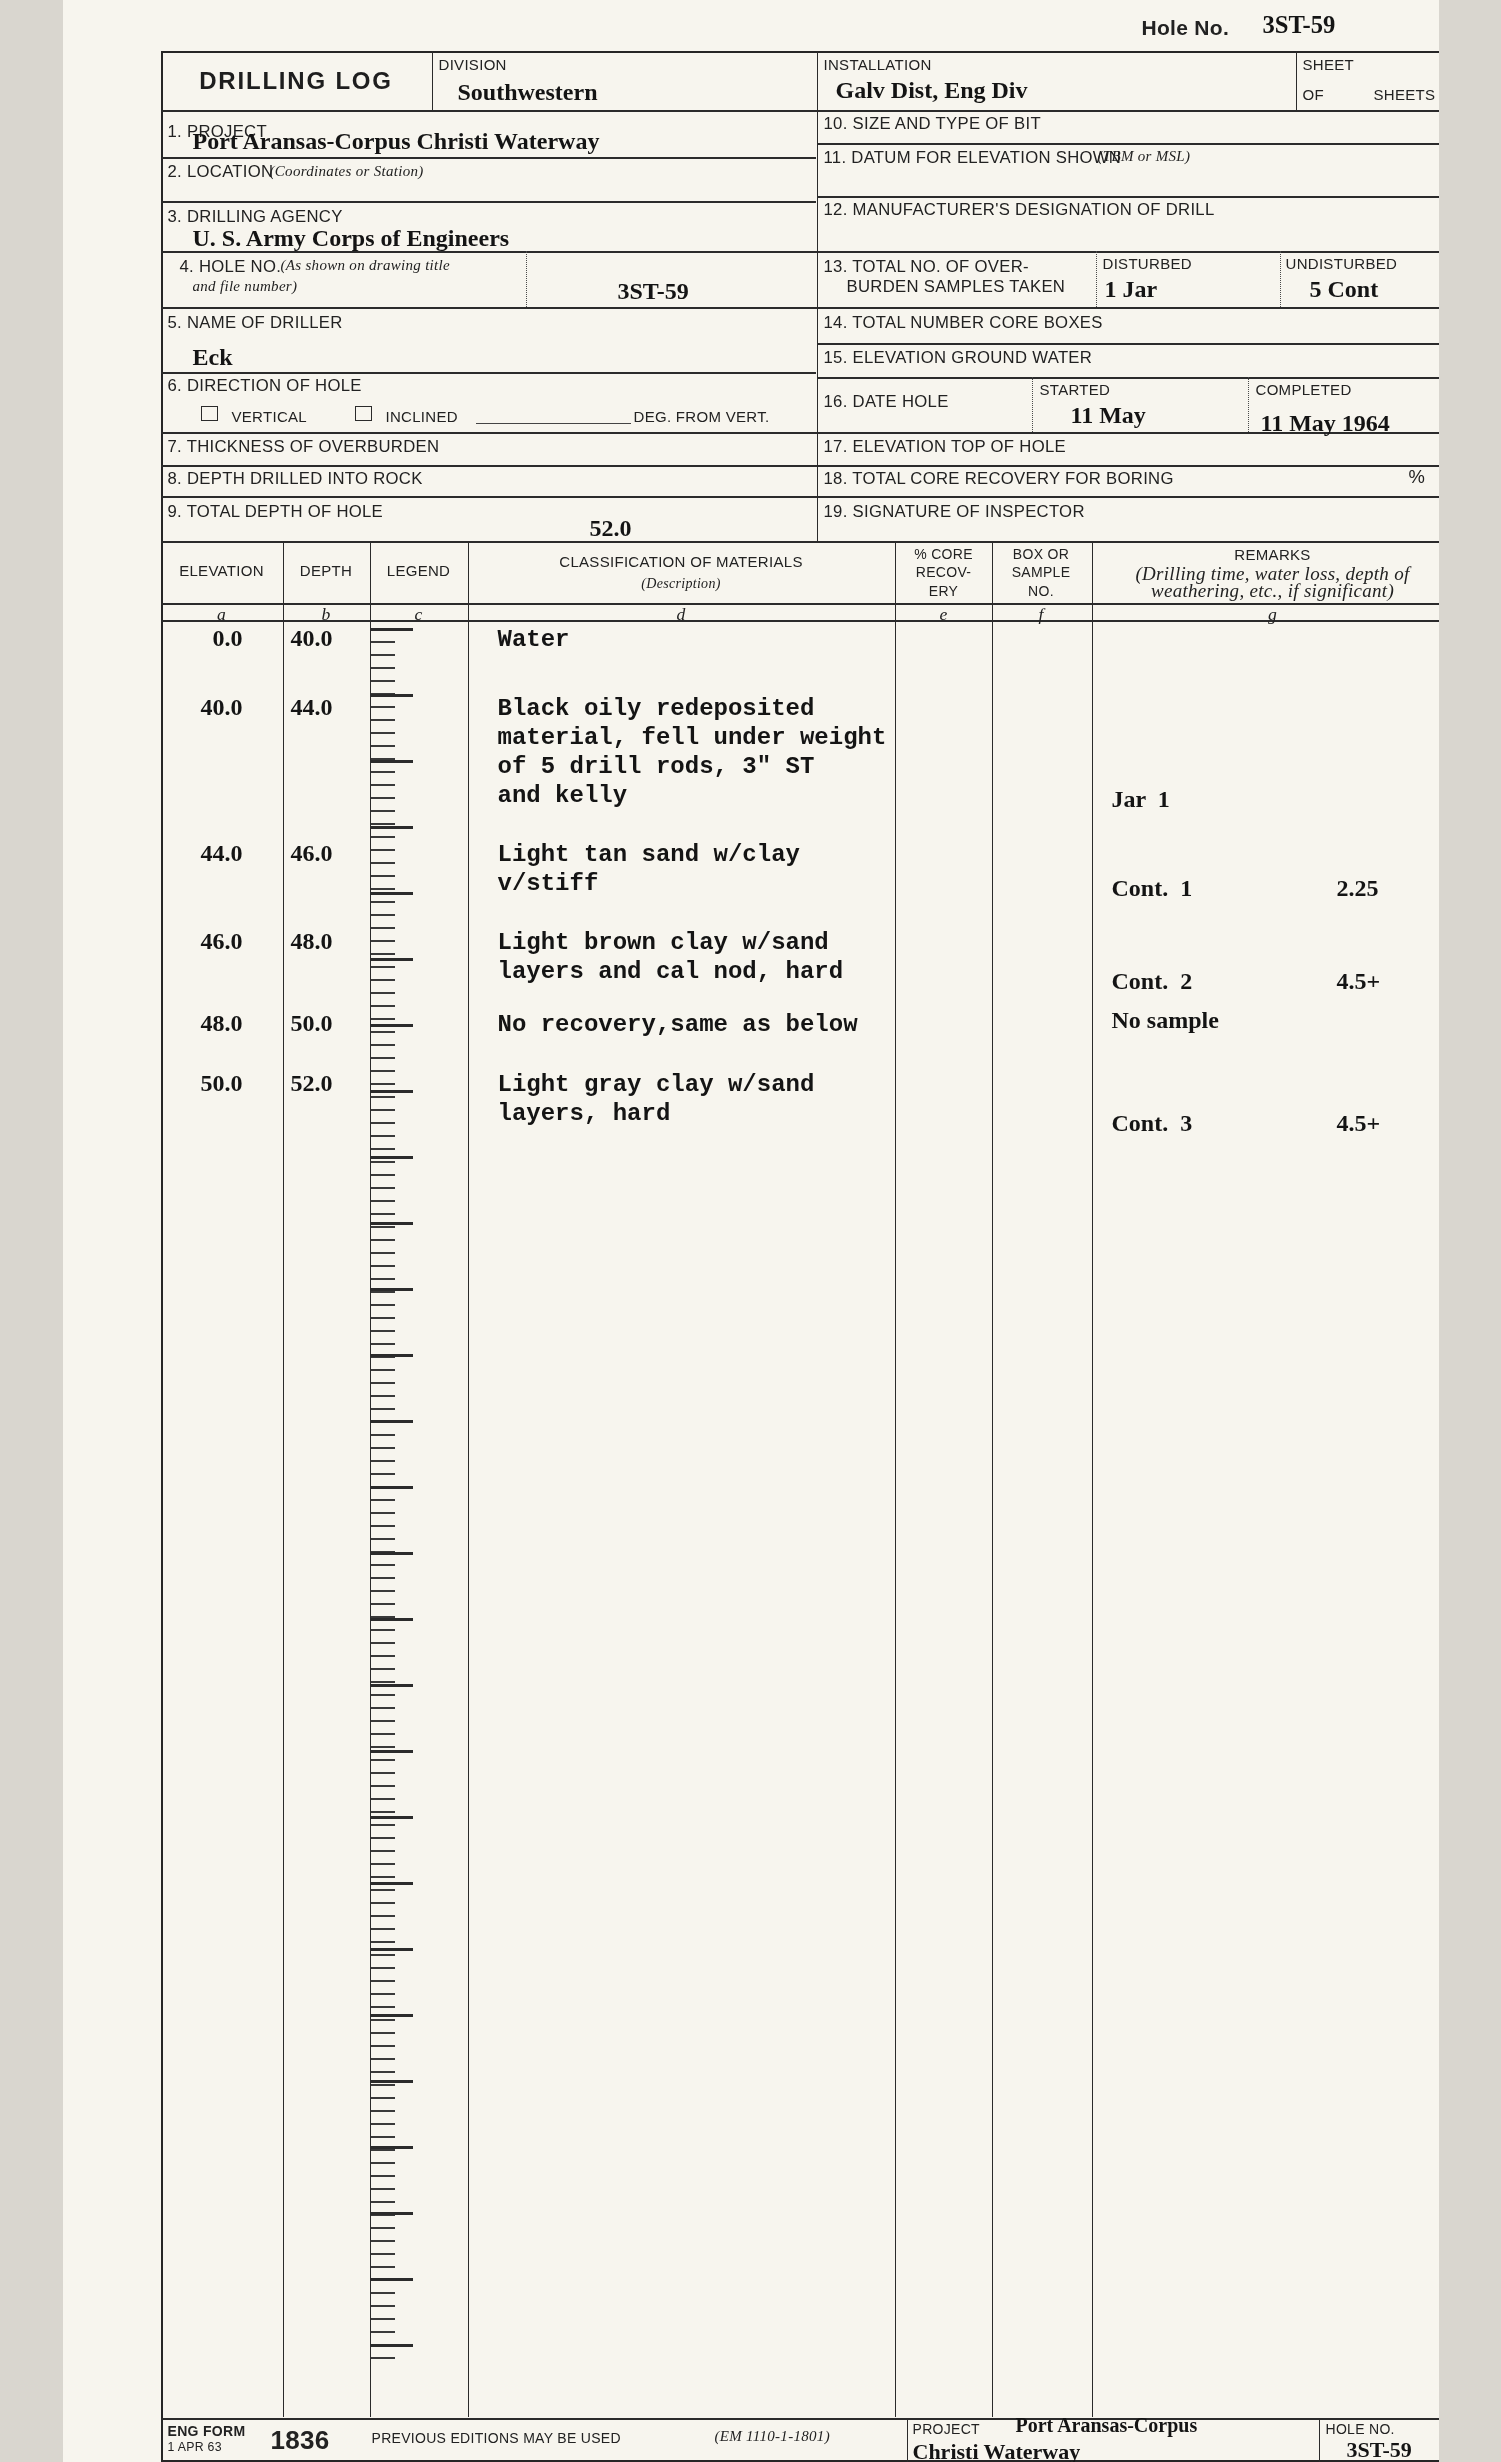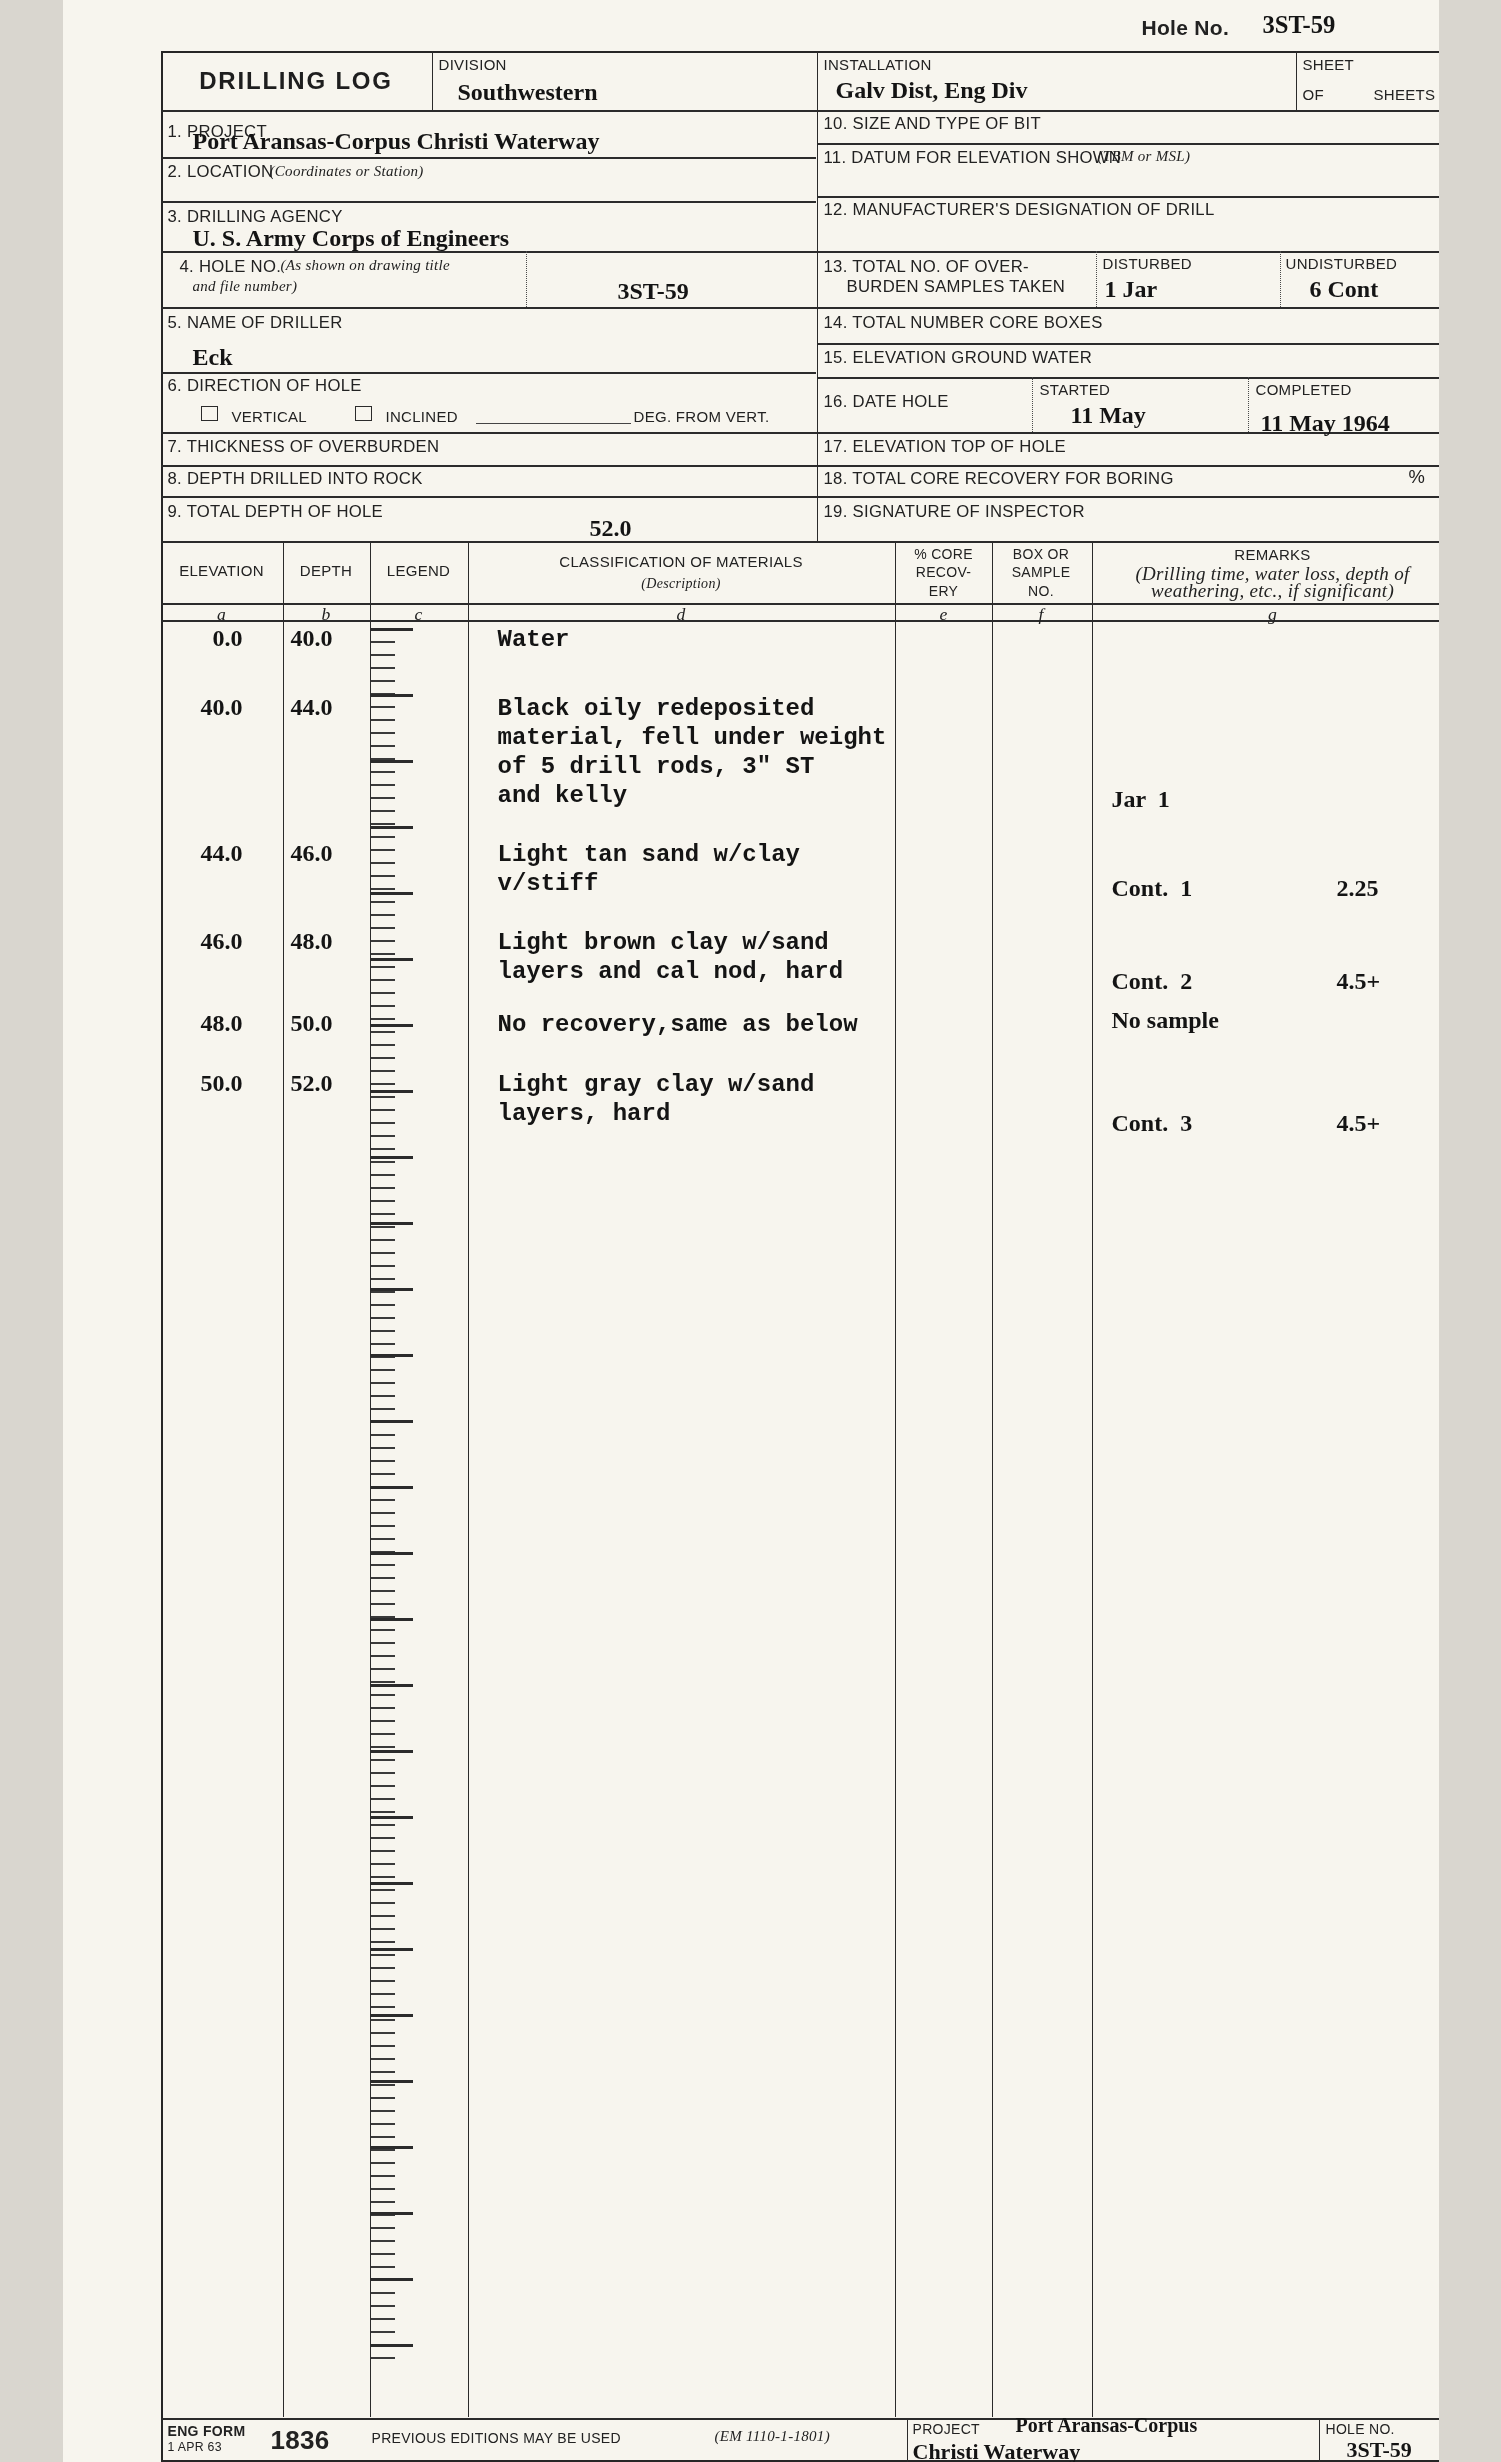--- a/index.html
+++ b/index.html
@@ -116,21 +116,21 @@
   <span class="lbl-sm ital" style="left:1035px;top:148px;">(TBM or MSL)</span>
   <span class="lbl" style="left:761px;top:200px;">12. MANUFACTURER'S DESIGNATION OF DRILL</span>
 
   <span class="lbl" style="left:761px;top:257px;">13. TOTAL NO. OF OVER-</span>
   <span class="lbl" style="left:784px;top:277px;">BURDEN SAMPLES TAKEN</span>
   <div class="vdot" style="left:1033px;top:251px;height:56px;"></div>
   <div class="vdot" style="left:1217px;top:251px;height:56px;"></div>
   <span class="lbl-sm" style="left:1040px;top:255px;">DISTURBED</span>
   <span class="tw" style="left:1042px;top:276px;">1 Jar</span>
   <span class="lbl-sm" style="left:1223px;top:255px;">UNDISTURBED</span>
-  <span class="tw" style="left:1247px;top:276px;">6 Cont</span>
+  <span class="tw" style="left:1247px;top:276px;">5 Cont</span>
 
   <span class="lbl" style="left:761px;top:313px;">14. TOTAL NUMBER CORE BOXES</span>
   <span class="lbl" style="left:761px;top:348px;">15. ELEVATION GROUND WATER</span>
 
   <span class="lbl" style="left:761px;top:392px;">16. DATE HOLE</span>
   <div class="vdot" style="left:969px;top:377px;height:55px;"></div>
   <div class="vdot" style="left:1185px;top:377px;height:55px;"></div>
   <span class="lbl-sm" style="left:977px;top:381px;">STARTED</span>
   <span class="tw" style="left:1008px;top:402px;">11 May</span>
   <span class="lbl-sm" style="left:1193px;top:381px;">COMPLETED</span>

